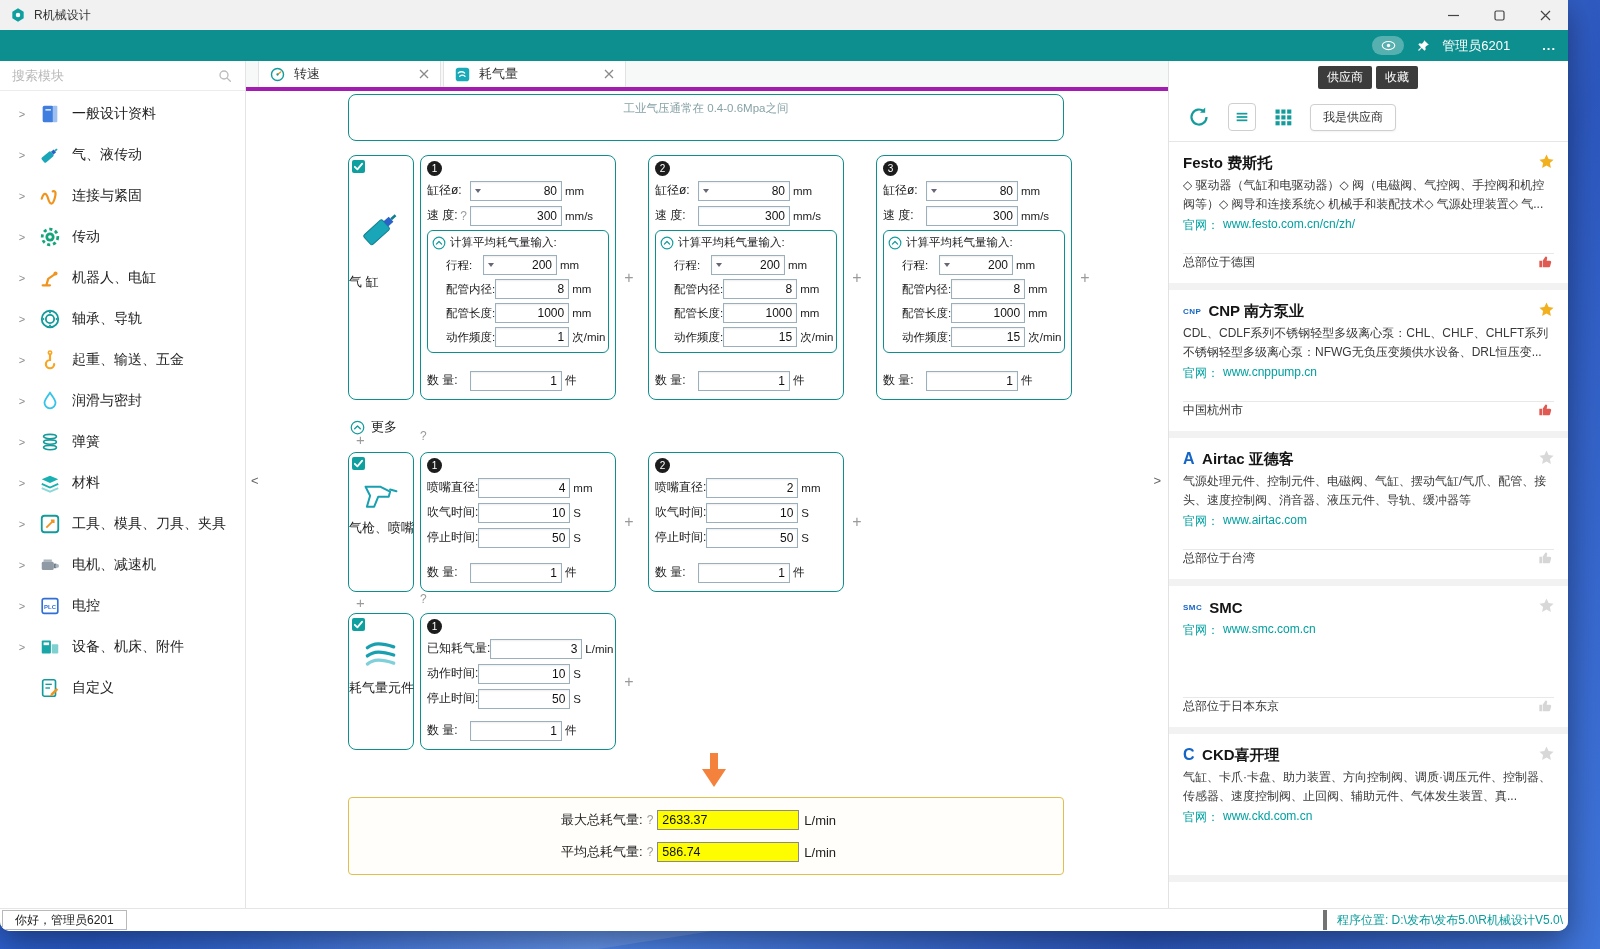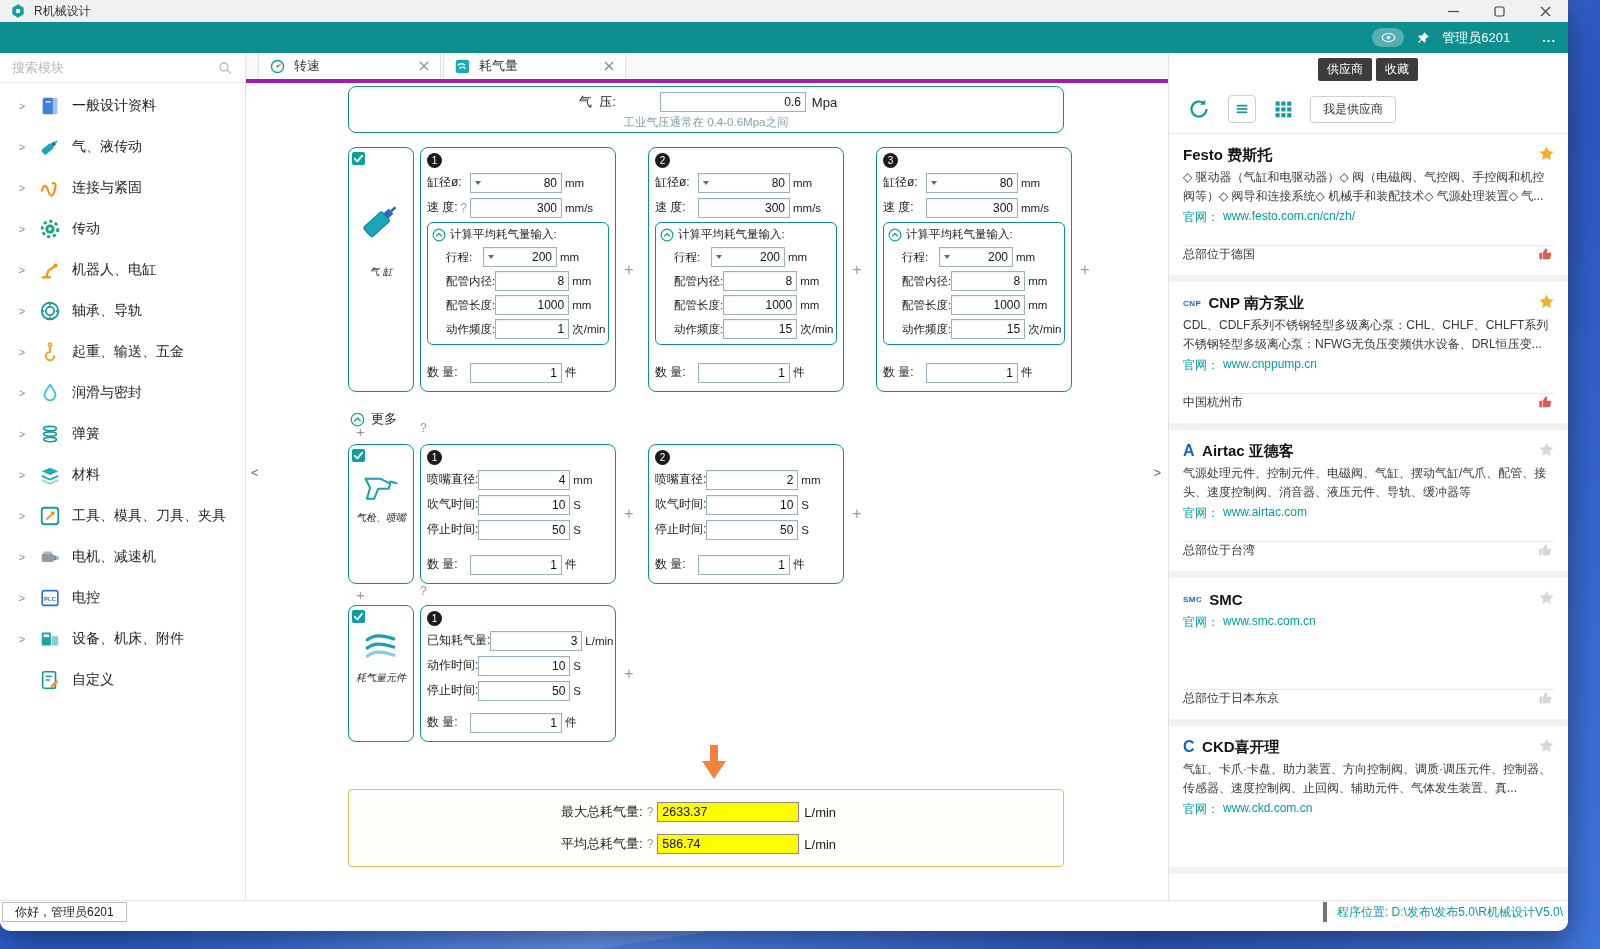--- a/index.html
+++ b/index.html
@@ -7,21 +7,21 @@
     font-family:"Liberation Sans","DejaVu Sans",sans-serif; }
   .desktop { position:absolute; inset:0;
     background:linear-gradient(118deg,#3a70dd 0%,#2a5cc8 28%,#4f86ea 52%,#2c57bd 78%,#3f74d8 100%); }
   .desktop:before { content:""; position:absolute; left:-10%; top:55%; width:130%; height:40%;
     background:linear-gradient(100deg,rgba(255,255,255,0) 20%,rgba(255,255,255,.18) 45%,rgba(120,170,255,.25) 60%,rgba(255,255,255,0) 80%);
     transform:rotate(-9deg); }
   .window { position:absolute; left:0; top:0; width:1568px; height:931px; background:#fff;
     border-radius:0 0 10px 10px; box-shadow:0 10px 30px rgba(0,0,0,.4); overflow:hidden; }
 
   
-  .titlebar { height:22px; background:#f1f1f1; display:flex; align-items:center; padding-left:10px; gap:8px; }
+  .titlebar { height:30px; background:#f1f1f1; display:flex; align-items:center; padding-left:10px; gap:8px; }
   .app-title { font-size:12px; color:#333; }
   .win-btns { margin-left:auto; display:flex; height:100%; }
   .winbtn { width:46px; display:flex; align-items:center; justify-content:center; }
 
   
   .appbar { height:31px; background:#0e8f8f; display:flex; align-items:center; padding:0 12px; }
   .appbar-right { margin-left:auto; display:flex; align-items:center; gap:12px; }
   .eye-pill { width:32px; height:19px; background:rgba(255,255,255,.30); border-radius:10px;
     display:flex; align-items:center; justify-content:center; }
   .user { color:#fff; font-size:13px; }
@@ -70,21 +70,21 @@
     border-top:4.5px solid #667; margin-right:4px; }
 
   
   .group-row { position:absolute; display:flex; align-items:stretch; }
   #cyl-group { left:102px; top:64px; height:245px; }
   #gun-group { left:102px; top:361px; height:140px; }
   #elem-group { left:102px; top:522px; height:137px; }
   .gside { width:66px; border:1.5px solid #0e8f8f; border-radius:8px; background:#fff; position:relative; flex:none; }
   .gcheck { position:absolute; left:3px; top:3px; width:13px; height:13px; }
   .gicon { position:absolute; left:50%; top:30%; transform:translate(-50%,-50%); }
-  .glabel { position:absolute; left:0; right:0; top:48%; text-align:center; font-size:10px; color:#222; white-space:nowrap;font-style:italic; }
+  .glabel { position:absolute; left:0; right:0; top:48%; font-size:13px; color:#222; white-space:nowrap; }
   .fpanel { width:196px; border:1.5px solid #0e8f8f; border-radius:8px; background:#fff; margin-left:6px;
     padding:4px 6px; display:flex; flex-direction:column; flex:none; }
   .pbadge { width:15px; height:15px; border-radius:50%; background:#1c1c1c; color:#fff; font-size:10px;
     line-height:15px; text-align:center; margin:1px 0 2px; flex:none; }
   .frow { display:flex; align-items:center; height:25px; flex:none; }
   .frow.inner { height:24px;margin-left:14px; }
   .flb { flex:1; font-size:12px; color:#222; white-space:pre; }
   .inner .flb { font-size:11.5px; }
   .funit { width:44px; font-size:11.5px; color:#222; margin-left:3px; white-space:nowrap; overflow:visible; }
   .fhelp { color:#9a9a9a; font-size:12px; margin-right:3px; }
@@ -403,27 +403,20 @@
               <span class="tab-label">耗气量</span>
               <span class="ico tab-close">
                 <svg width="10" height="10" viewBox="0 0 10 10">
                   <path d="M1 1l8 8M9 1l-8 8" stroke="#8a8a8a" stroke-width="1.3"></path>
                 </svg>
               </span>
             </div>
           </div>
         <div class="content">
           <div class="pbox">
-            <div class="prow1">
-              <span class="plabel">气  压:</span>
-              <span class="inpbox w146 pinp">
-                <span class="val">0.6</span>
-                </span>
-              <span class="punit">Mpa</span>
-            </div>
             <div class="phint">工业气压通常在 0.4-0.6Mpa之间</div>
           </div>
 
           <div class="group-row" id="cyl-group">
               <div class="gside">
                 <span class="gcheck"><svg width="13" height="13" viewBox="0 0 13 13">
                     <rect width="13" height="13" rx="2" fill="#0e9f9f"></rect>
                     <polyline points="2.8,6.8 5.4,9.4 10.2,3.6" fill="none" stroke="#fff" stroke-width="1.8" stroke-linecap="round" stroke-linejoin="round"></polyline>
                   </svg></span>
                 <span class="ico gicon">

